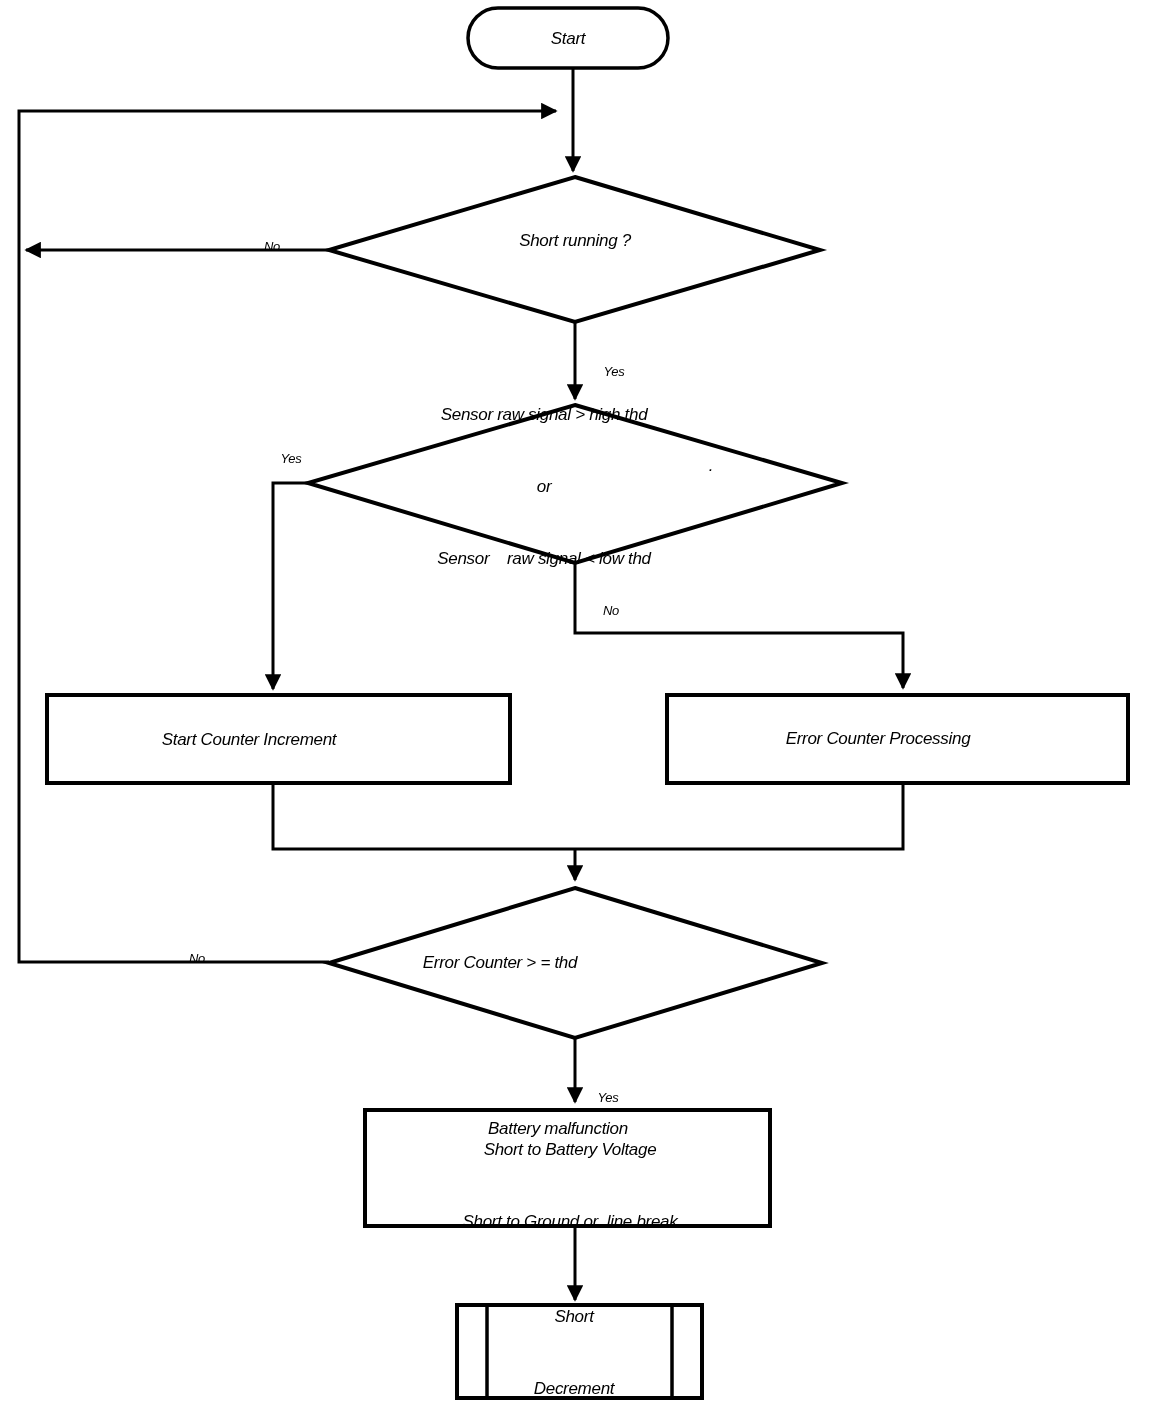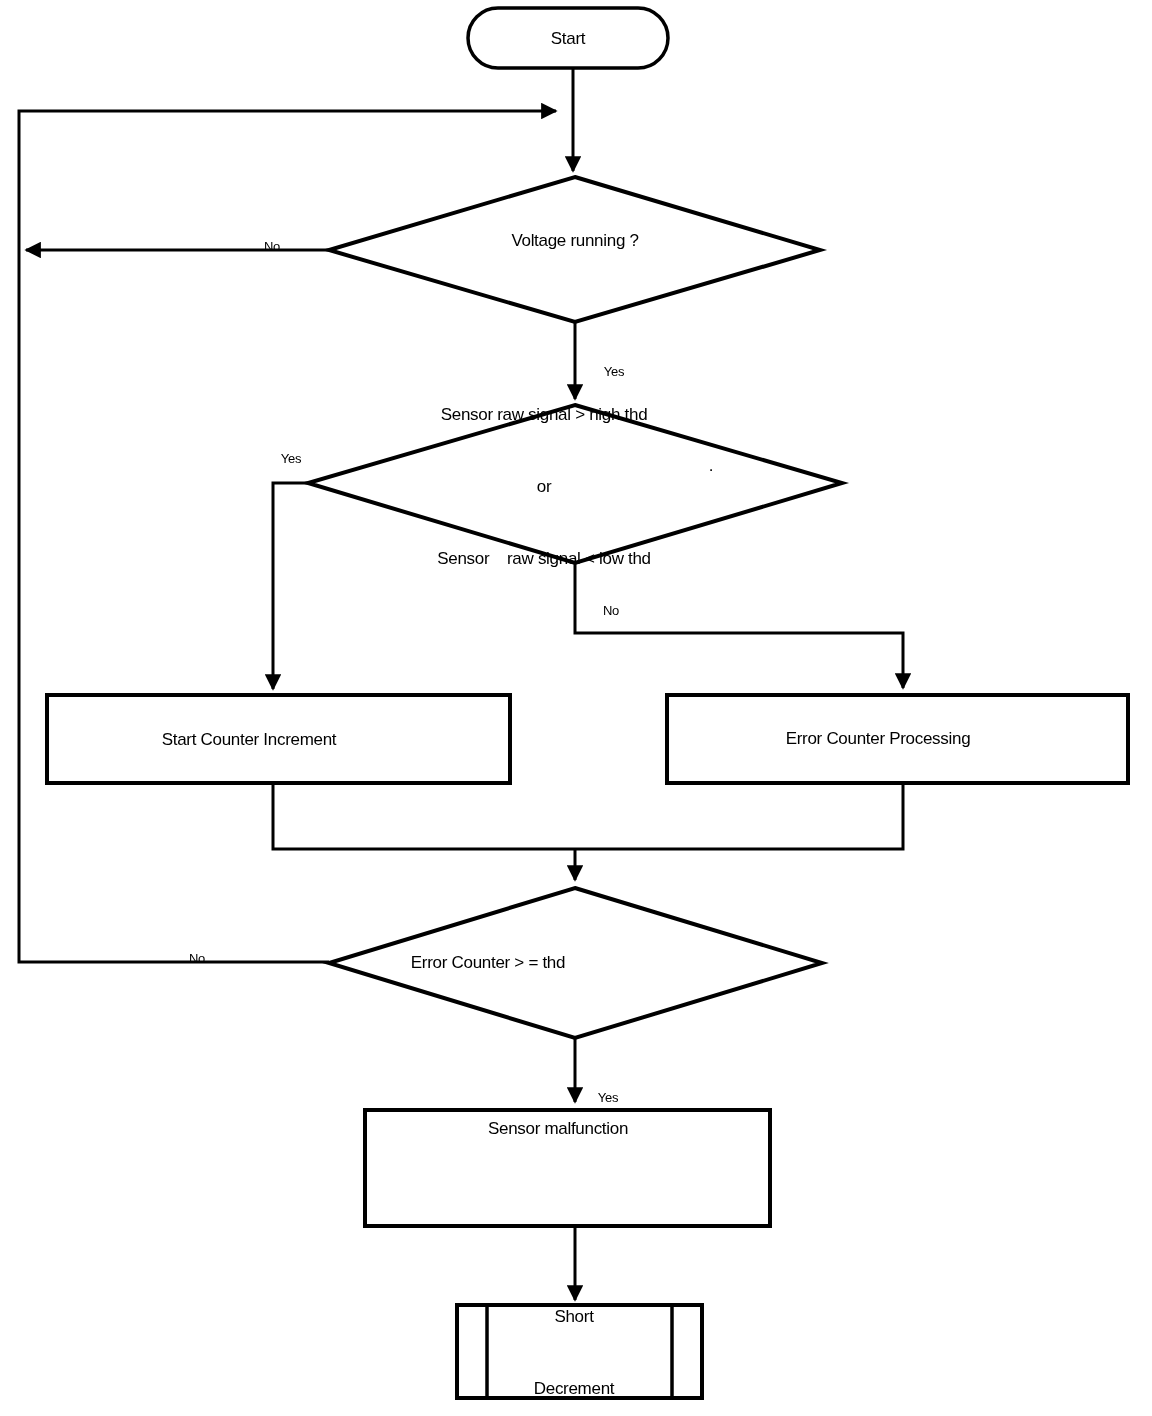--- a/index.html
+++ b/index.html
@@ -4,20 +4,21 @@
 <style>
   html, body { margin: 0; padding: 0; background: #ffffff; }
   .stage {
     position: relative;
     width: 1152px;
     height: 1416px;
     background: #ffffff;
     font-family: "Liberation Sans", sans-serif;
     color: #000;
     overflow: hidden;
+    font-style: italic;
   }
   .stage svg { position: absolute; left: 0; top: 0; }
   .lbl {
     position: absolute;
     transform: translate(-50%, -50%);
     font-size: 17px;
     line-height: 24px;
     letter-spacing: -0.3px;
     text-align: center;
     white-space: pre;
@@ -63,36 +64,40 @@
 
     <rect x="365" y="1110" width="405" height="116" fill="#fff" stroke="#000" stroke-width="4"></rect>
 
     <rect x="457" y="1305" width="245" height="93" fill="#fff" stroke="#000" stroke-width="4"></rect>
     <path d="M487 1305 V1398" stroke="#000" stroke-width="3.5"></path>
     <path d="M672 1305 V1398" stroke="#000" stroke-width="3.5"></path>
   </svg>
 
   <div class="lbl" style="left:568px; top:39px">Start</div>
 
-  <div class="lbl" style="left:575px; top:241px">Voltage running ?</div>
+  <div class="lbl" style="left:575px; top:241px">Short running ?</div>
 
   <div class="lbl multiline" style="left:544px; top:487px">
     <div>Sensor raw signal &gt; high thd</div>
     <div>or</div>
     <div>Sensor    raw signal &lt; low thd</div>
   </div>
   <div class="lbl" style="left:711px; top:466px">.</div>
 
   <div class="lbl" style="left:249px; top:740px">Start Counter Increment</div>
 
   <div class="lbl" style="left:878px; top:739px">Error Counter Processing</div>
 
-  <div class="lbl" style="left:488px; top:963px">Error Counter &gt; = thd</div>
+  <div class="lbl" style="left:500px; top:963px">Error Counter &gt; = thd</div>
 
-  <div class="lbl" style="left:558px; top:1129px">Sensor malfunction</div>
+  <div class="lbl" style="left:558px; top:1129px">Battery malfunction</div>
+  <div class="lbl multiline" style="left:570px; top:1186px">
+    <div>Short to Battery Voltage</div>
+    <div>Short to Ground or  line break</div>
+  </div>
 
   <div class="lbl multiline" style="left:574px; top:1353px">
     <div>Short</div>
     <div>Decrement</div>
   </div>
 
   <div class="lbl small" style="left:272px; top:227px">No</div>
   <div class="lbl small" style="left:614px; top:352px">Yes</div>
   <div class="lbl small" style="left:291px; top:439px">Yes</div>
   <div class="lbl small" style="left:611px; top:591px">No</div>

